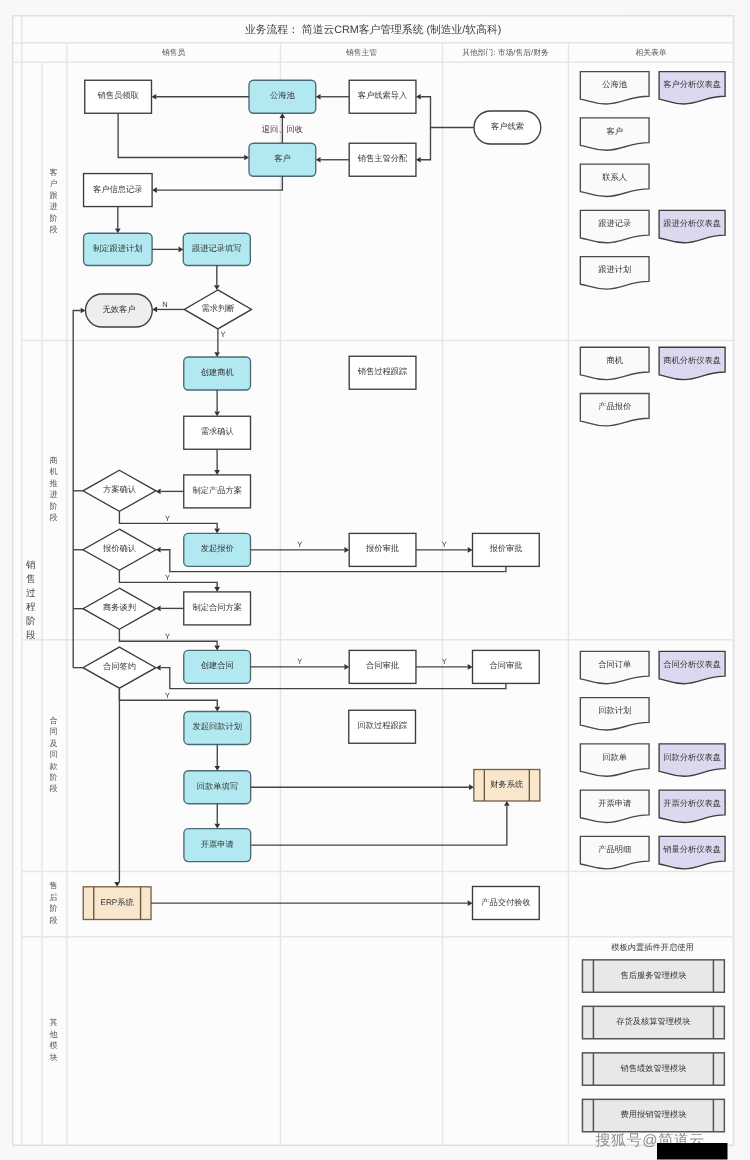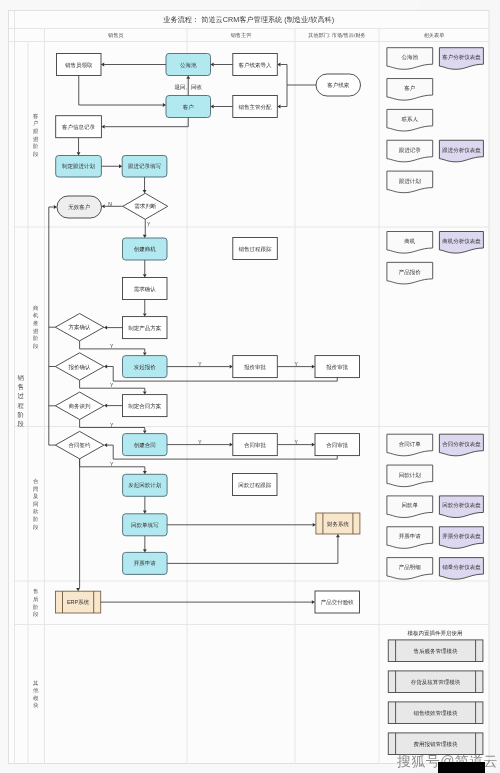--- a/index.html
+++ b/index.html
@@ -16,21 +16,21 @@
   .nodetxt{font-size:5.5px;fill:#333;text-anchor:middle;dominant-baseline:central;}
   .edgetxt{font-size:5px;fill:#333;text-anchor:middle;dominant-baseline:central;
            font-family:"Liberation Sans",sans-serif;}
   .ln{stroke:#444;stroke-width:0.9;fill:none;}
   .box-w{fill:#ffffff;stroke:#3d3d3d;stroke-width:0.9;}
   .box-c{fill:#b2e8f0;stroke:#4b6a73;stroke-width:0.9;}
   .box-g{fill:#eeeeee;stroke:#3d3d3d;stroke-width:0.9;}
   .box-o{fill:#f8e6cd;stroke:#7a6243;stroke-width:0.9;}
   .doc{fill:#fafafa;stroke:#4a4a4a;stroke-width:0.9;}
   .docp{fill:#ddd8ef;stroke:#3d3d3d;stroke-width:0.9;}
-  #watermark{position:absolute;left:397px;top:755px;font-size:14px;color:#8d8d8d;
+  #watermark{position:absolute;left:397px;top:755px;font-size:10px;color:#8d8d8d;
              letter-spacing:0.4px;white-space:nowrap;line-height:12px;}
   #blackbox{position:absolute;left:438px;top:762px;width:47px;height:11px;background:#000;}
 </style>
 </head>
 <body>
 
 <div id="root">
 <svg id="chart" width="500" height="773" viewBox="0 0 500 773" xmlns="http://www.w3.org/2000/svg">
       <rect x="8.5" y="10.5" width="480.5" height="753" class="outer"></rect>
       <line x1="8.5" y1="28.5" x2="489" y2="28.5" class="grid"></line>

